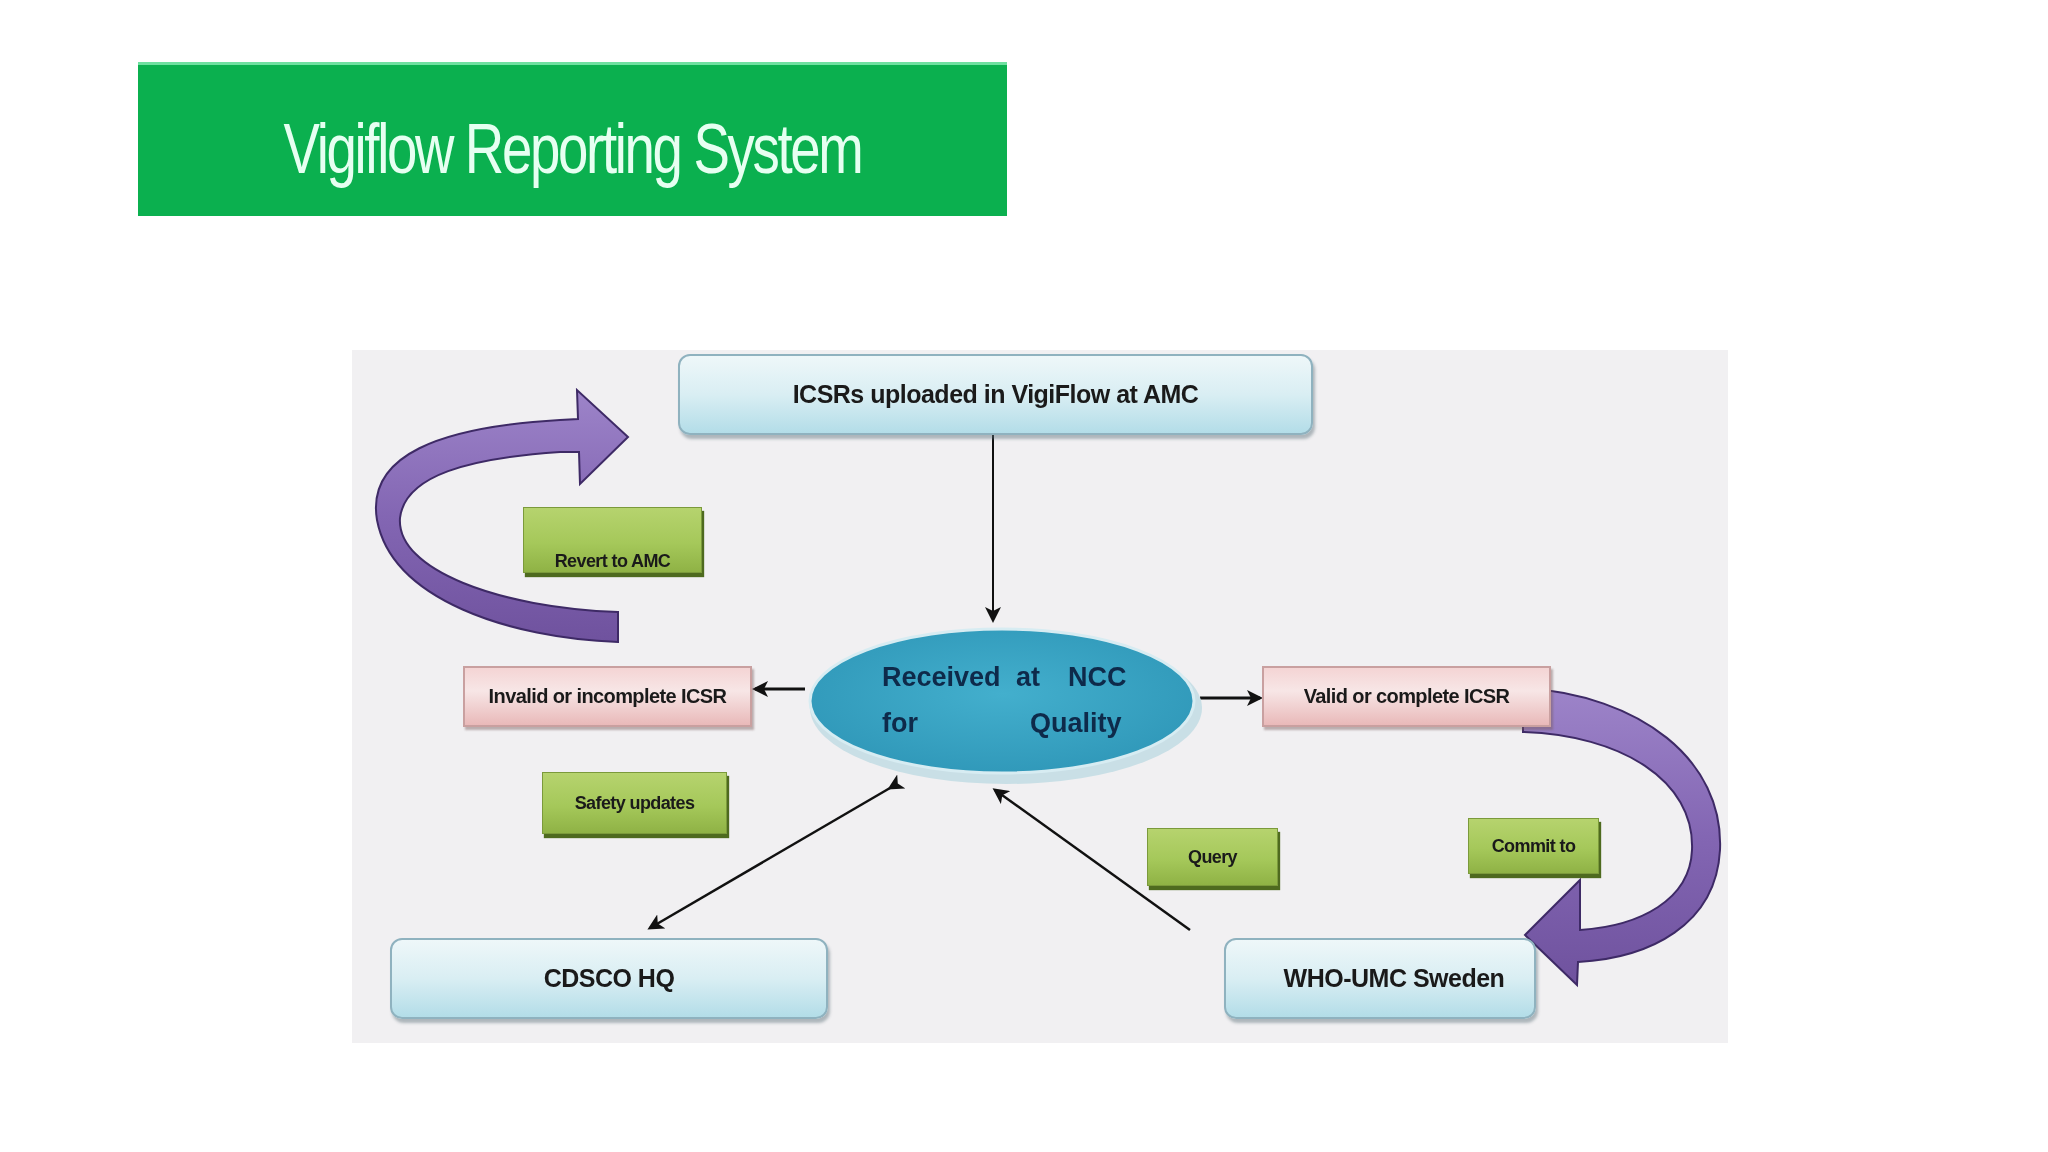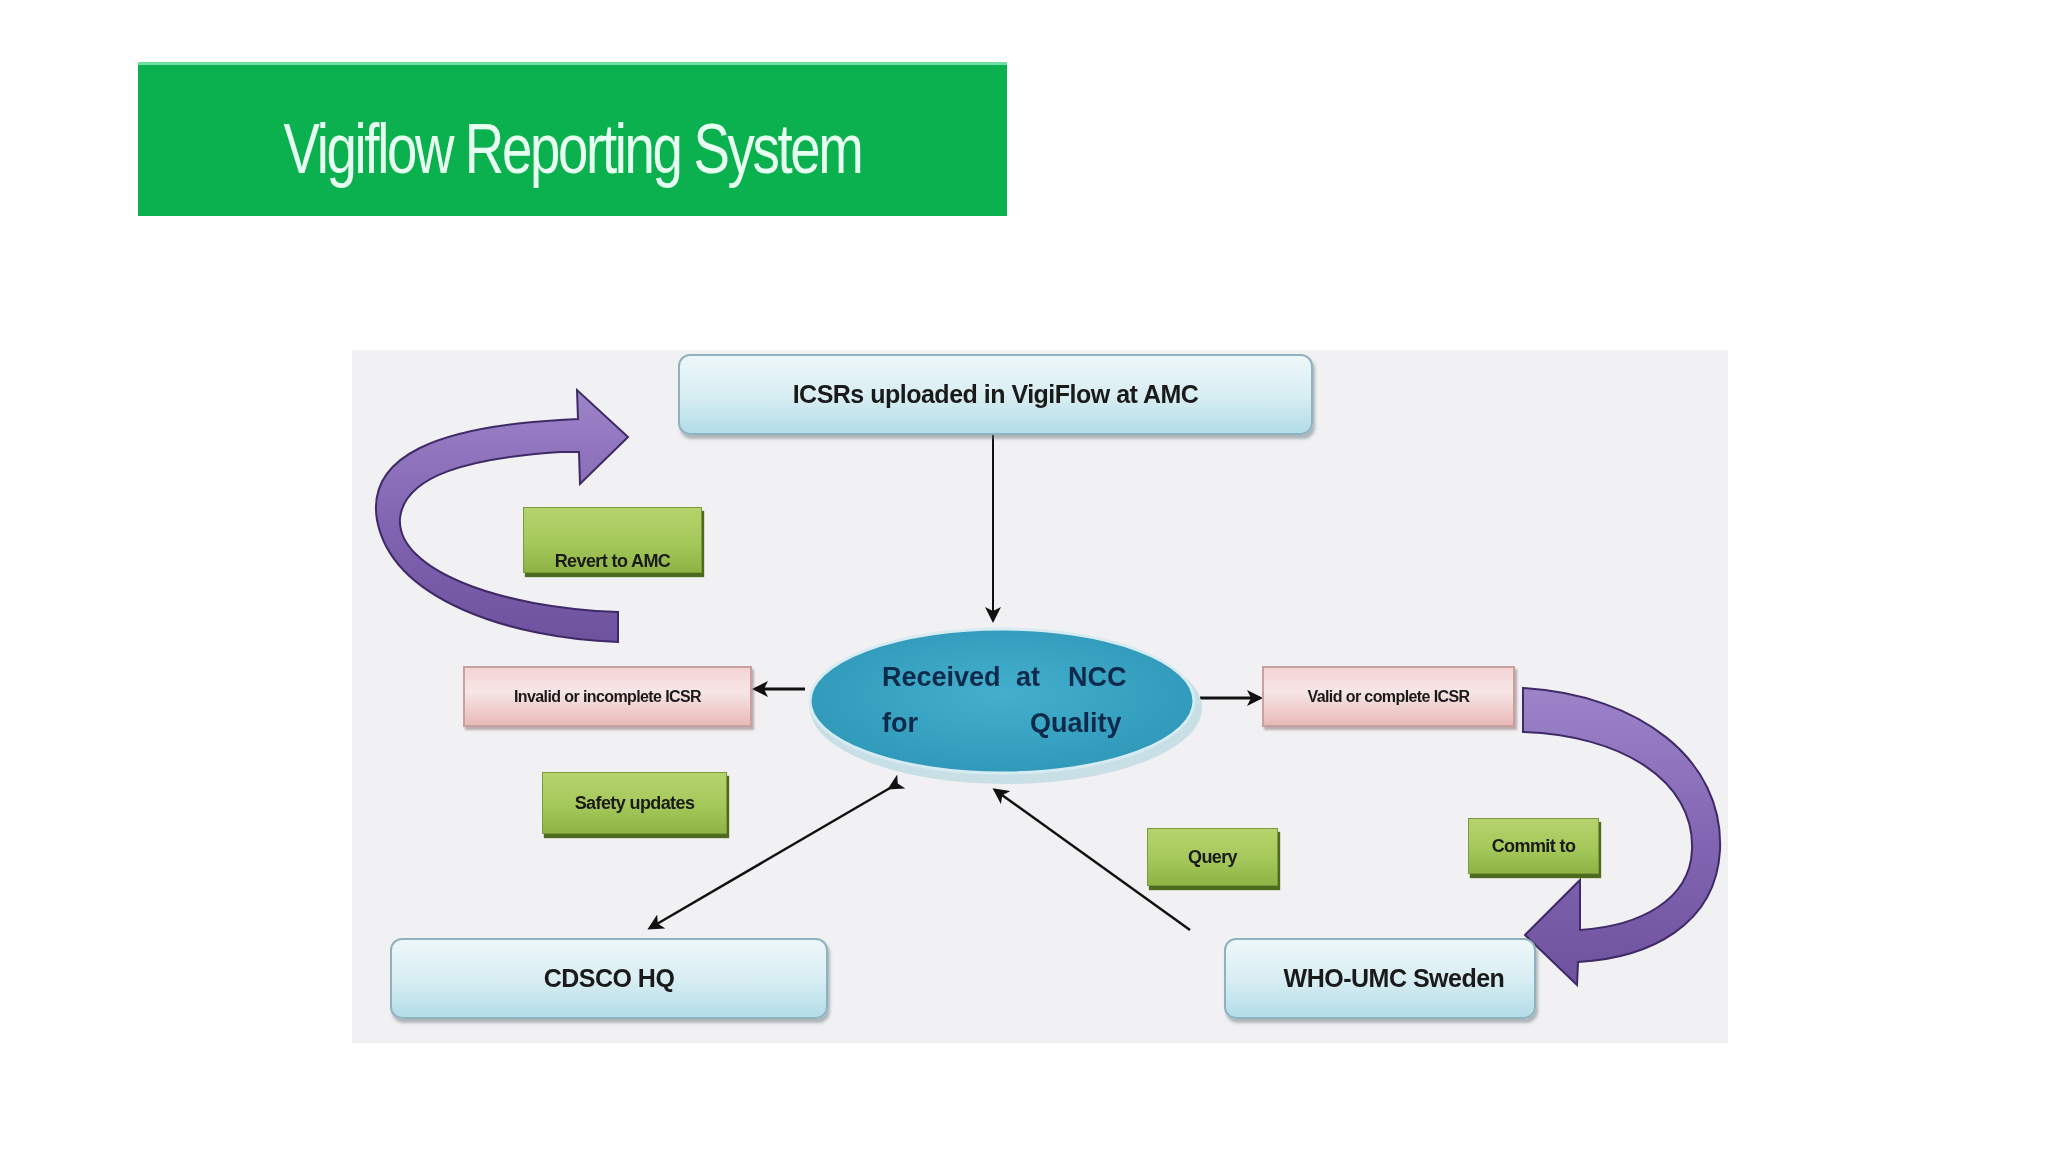--- a/index.html
+++ b/index.html
@@ -34,21 +34,21 @@
   .blue-box {
     border: 2px solid #8fb2bf; border-radius: 12px;
     background: linear-gradient(#eef7f9 0%, #d9eef3 50%, #b3dde8 100%);
     box-shadow: 2px 4px 3px rgba(90,110,120,0.45);
     font-size: 25px; letter-spacing: -0.5px;
   }
   .pink-box {
     border: 2px solid #c9a0a0;
     background: linear-gradient(#f4d4d4 0%, #f7e6e6 40%, #e9b9b9 100%);
     box-shadow: 2px 3px 2px rgba(120,90,90,0.45);
-    font-size: 16px; letter-spacing: -0.6px;
+    font-size: 20px; letter-spacing: -0.6px;
   }
   .green-box {
     border: 1px solid #7b9a3b;
     background: linear-gradient(#b6d36e 0%, #a5c85a 55%, #8fb245 100%);
     box-shadow: 2px 4px 1px #4e6a1f;
     font-size: 18px; letter-spacing: -0.6px;
   }
   .ellipse-text {
     position: absolute; color: #0e2a4a; font-weight: bold; font-size: 27px;
     white-space: nowrap;
@@ -107,21 +107,21 @@
 <span class="ellipse-text" style="left:1030px; top:708px;">Quality</span>
 
 <div class="box blue-box" style="left:678px; top:354px; width:635px; height:81px;">
   <span>ICSRs uploaded in VigiFlow at AMC</span>
 </div>
 
 <div class="box pink-box" style="left:463px; top:666px; width:289px; height:61px;">
   <span>Invalid or incomplete ICSR</span>
 </div>
 
-<div class="box pink-box" style="left:1262px; top:666px; width:253px; height:61px;">
+<div class="box pink-box" style="left:1262px; top:666px; width:289px; height:61px;">
   <span>Valid or complete ICSR</span>
 </div>
 
 <div class="box green-box" style="left:523px; top:507px; width:179px; height:66px;align-items:flex-end;">
   <span>Revert to AMC</span>
 </div>
 <div class="box green-box" style="left:542px; top:772px; width:185px; height:62px;">
   <span>Safety updates</span>
 </div>
 <div class="box green-box" style="left:1147px; top:828px; width:131px; height:58px;">

